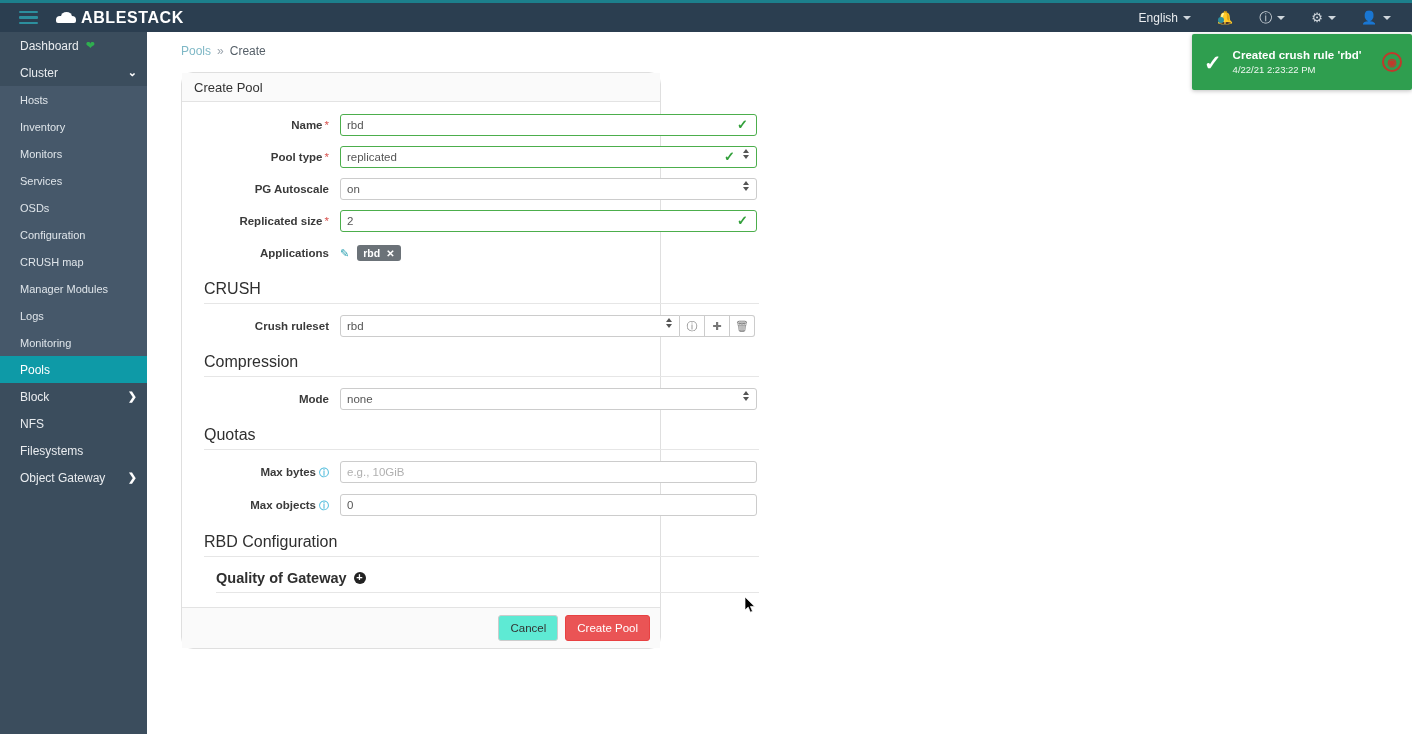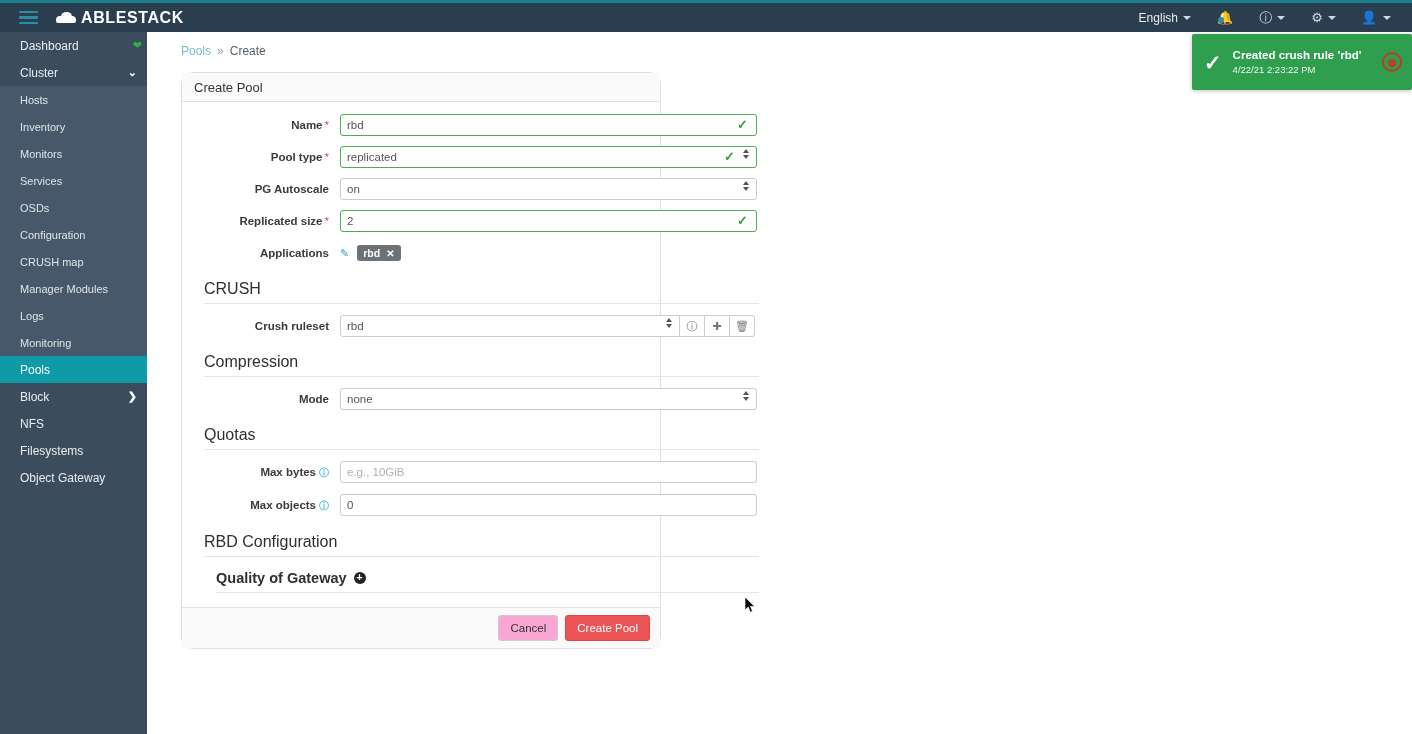--- a/index.html
+++ b/index.html
@@ -80,21 +80,20 @@
     width: 147px; height: 702px;
     background: #3b4d5d;
     overflow: hidden;
     z-index: 30;
   }
   .side-link {
     display: flex; align-items: center;
     height: 27px; padding: 0 10px 0 20px;
     color: #e9ecef; font-size: 12px; cursor: pointer;
     white-space: nowrap;
-    gap: 47px;
   }
   .side-link.top { padding-left: 20px; }
   .side-link.sub {
     padding-left: 20px; font-size: 11px;
     background: #46586a; color: #dfe5ea;
   }
   .side-link.active {
     background: #0e9aa7; color: #ffffff; font-weight: normal;
   }
   .side-link .chev {
@@ -231,21 +230,21 @@
     padding: 7px 10px;
     display: flex; justify-content: flex-end; gap: 7px;
     margin-top: 10px;
   }
   .btn {
     font-size: 11.5px; padding: 4px 11px;
     border-radius: 3px; cursor: pointer;
     font-family: "Liberation Sans", sans-serif;
     line-height: 1.4;
   }
-  .btn-cancel { background: #f9a8d4; border: 1px solid #cccccc; color: #333; }
+  .btn-cancel { background: #5eead4; border: 1px solid #cccccc; color: #333; }
   .btn-primary { background: #ea5455; border: 1px solid #e84142; color: #fff; }
 
   
   #toast {
     position: absolute; top: 34px; right: 0;
     width: 220px; height: 56px;
     background: #2f9e4f;
     border-radius: 2px;
     display: flex; align-items: center;
     padding: 0 10px 0 12px;

